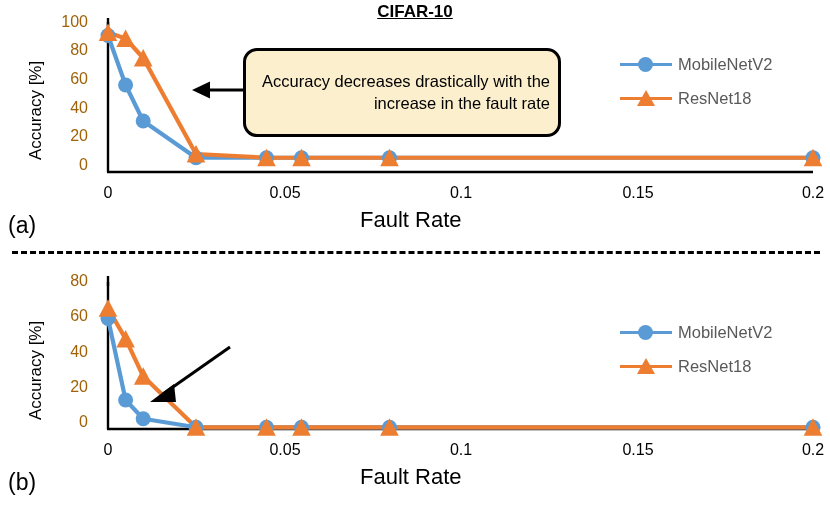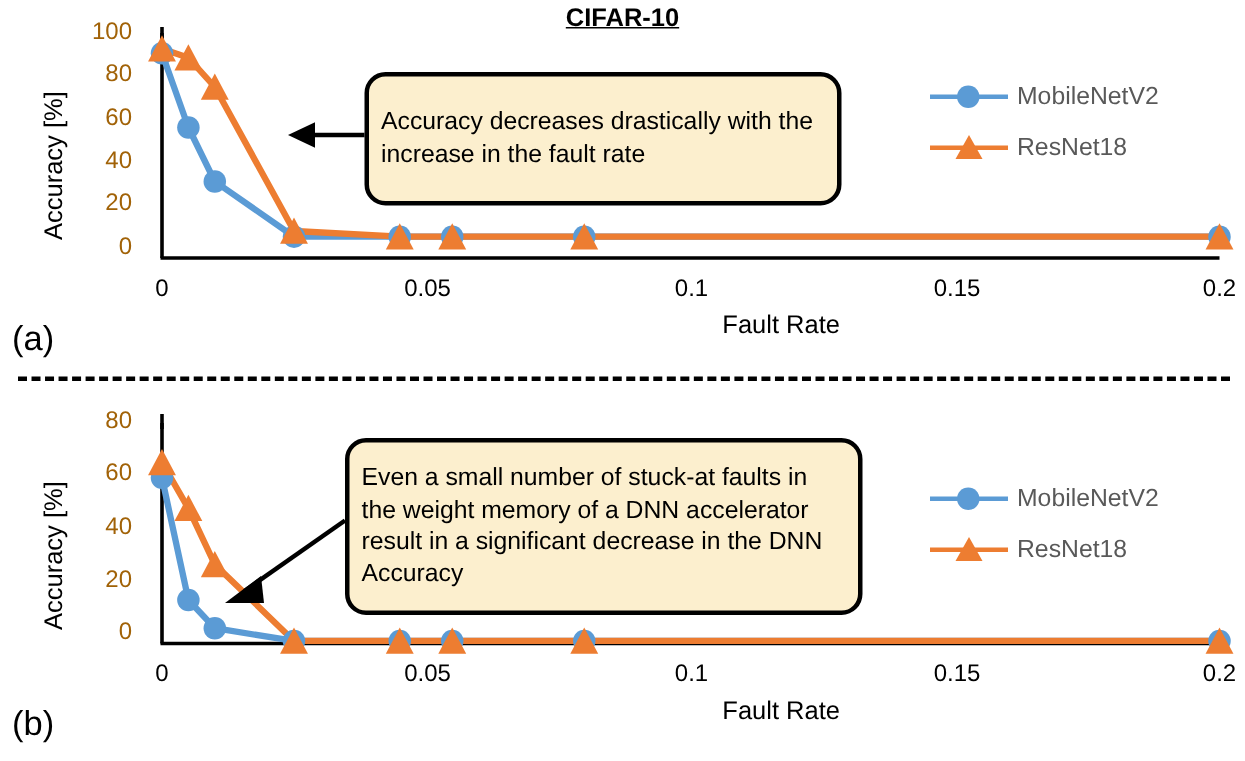--- a/index.html
+++ b/index.html
@@ -12,36 +12,36 @@
 
   .divider{position:absolute;left:12px;top:251px;width:808px;height:0;
            border-top:3px dashed #000;}
 
   .panel-title{position:absolute;text-align:center;font-weight:bold;
                font-size:17px;text-decoration:underline;letter-spacing:0px;
                color:#000;white-space:nowrap;}
 
   .panel-letter{position:absolute;font-size:23px;color:#000;}
 
-  .axis-title-x{position:absolute;font-size:17px;color:#000;text-align:right;
+  .axis-title-x{position:absolute;font-size:22px;color:#000;text-align:left;
                 white-space:nowrap;}
   .axis-title-y{position:absolute;font-size:17px;color:#000;white-space:nowrap;
                 transform-origin:0 0;transform:rotate(-90deg);}
 
   .tick-x{position:absolute;font-size:16px;color:#000;text-align:center;
           width:60px;white-space:nowrap;}
   .tick-y{position:absolute;font-size:16px;color:#a16207;text-align:right;
           width:40px;white-space:nowrap;}
 
   svg.plot{position:absolute;left:0;top:0;overflow:visible;}
 
   .callout{position:absolute;background:#FCEFCE;border:3px solid #000;
            border-radius:14px;box-sizing:border-box;
            display:flex;align-items:center;justify-content:center;
-           text-align:left;font-size:16.5px;line-height:1.30;color:#000;
+           text-align:right;font-size:16.5px;line-height:1.30;color:#000;
            padding:2px 8px;}
 
   .legend{position:absolute;}
   .legend-row{position:relative;height:26px;display:flex;align-items:flex-end;}
   .legend-label{font-size:16.5px;color:#595959;margin-left:6px;white-space:nowrap;}
   .legend-key{width:52px;height:20px;position:relative;flex:0 0 auto;}
   .legend-key .lk-line{position:absolute;left:0;top:9px;width:52px;height:3px;}
   .legend-key .lk-dot{position:absolute;left:18px;top:3px;width:15px;height:15px;
                       border-radius:50%;}
   .legend-key .lk-tri{position:absolute;left:17px;top:2px;width:0;height:0;
@@ -174,21 +174,20 @@
         <polygon points="389.5,164.3 398.8,181.8 380.2,181.8"></polygon>
         <polygon points="813,164.3 822.3,181.8 803.7,181.8"></polygon>
       </g>
 
       <g>
         <line x1="230" y1="93" x2="163" y2="140" stroke="#000" stroke-width="3"></line>
         <polygon points="150,148 174,130 176,148" fill="#000"></polygon>
       </g>
     </svg>
 
-    <div class="callout" style="left:230px;top:38px;width:345px;height:118px;">Even a small number of stuck-at faults in the weight memory of a DNN accelerator result in a significant decrease in the DNN Accuracy</div>
 
     <div class="legend" style="left:620px;top:62px;">
       <div class="legend-row">
         <span class="legend-key">
           <span class="lk-line" style="background:#5B9BD5;"></span>
           <span class="lk-dot" style="background:#5B9BD5;"></span>
         </span>
         <span class="legend-label">MobileNetV2</span>
       </div>
       <div class="legend-row" style="margin-top:8px;">

